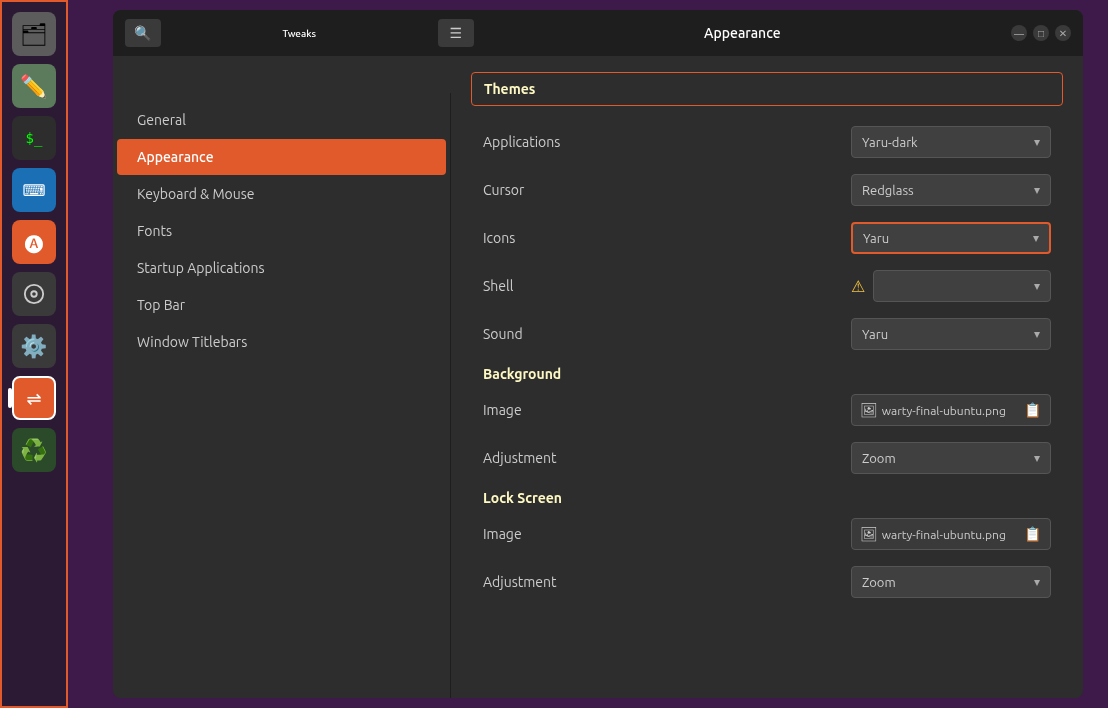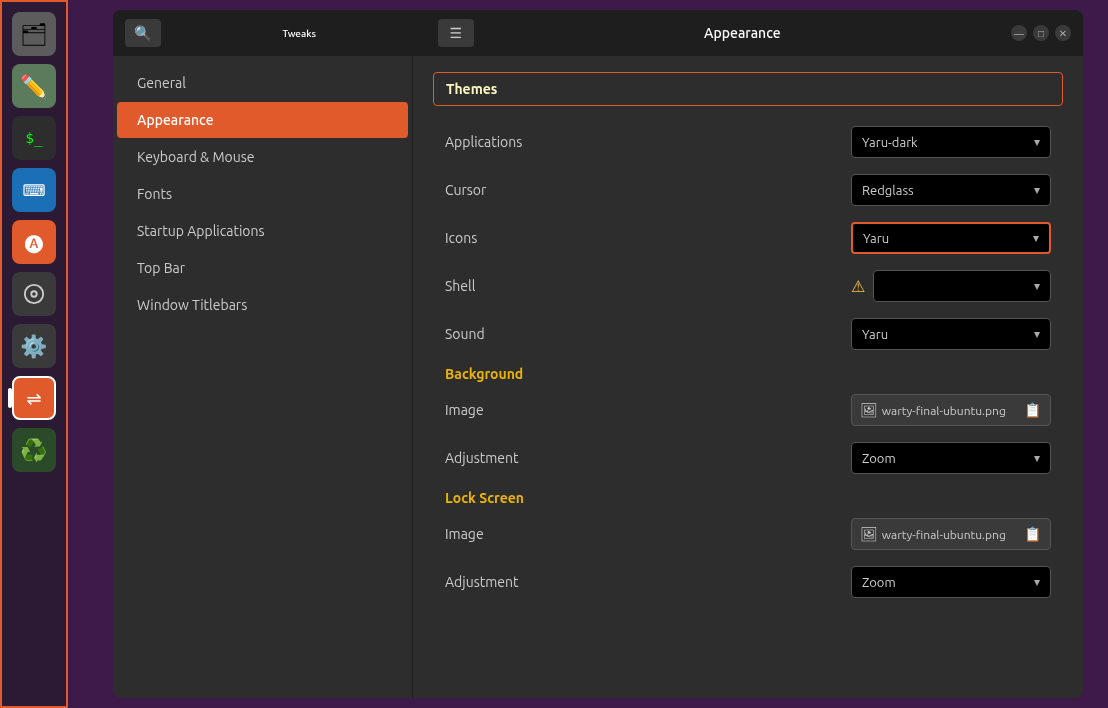--- a/index.html
+++ b/index.html
@@ -154,25 +154,26 @@
 
     
     .content {
       display: flex;
       flex: 1;
       overflow: hidden;
     }
 
     
     .sidebar {
-      width: 300px;
+      width: 338px;
       background: #2d2d2d;
       padding: 8px 0;
       flex-shrink: 0;
       border-right: 1px solid #1e1e1e;
+      margin-top: 37px;
     }
 
     .sidebar-item {
       padding: 10px 20px;
       color: #cccccc;
       font-size: 14px;
       cursor: pointer;
       border-radius: 4px;
       margin: 1px 4px;
     }
@@ -216,21 +217,21 @@
 
     .setting-label {
       flex: 1;
       color: #cccccc;
       font-size: 14px;
     }
 
     .dropdown {
       width: 200px;
       height: 32px;
-      background: #000000;
+      background: #404040;
       border: 1px solid #555;
       border-radius: 4px;
       display: flex;
       align-items: center;
       justify-content: space-between;
       padding: 0 10px;
       cursor: pointer;
       color: #cccccc;
       font-size: 13px;
       gap: 40px;
@@ -247,21 +248,21 @@
 
     .shell-warning {
       color: #f0c040;
       font-size: 16px;
       margin-right: 8px;
     }
 
     .section-title {
       font-size: 14px;
       font-weight: 700;
-      color: #eab308;
+      color: #fef9c3;
       padding: 8px 12px 4px;
     }
 
     .file-picker {
       width: 200px;
       height: 32px;
       background: #3a3a3a;
       border: 1px solid #555;
       border-radius: 4px;
       display: flex;

